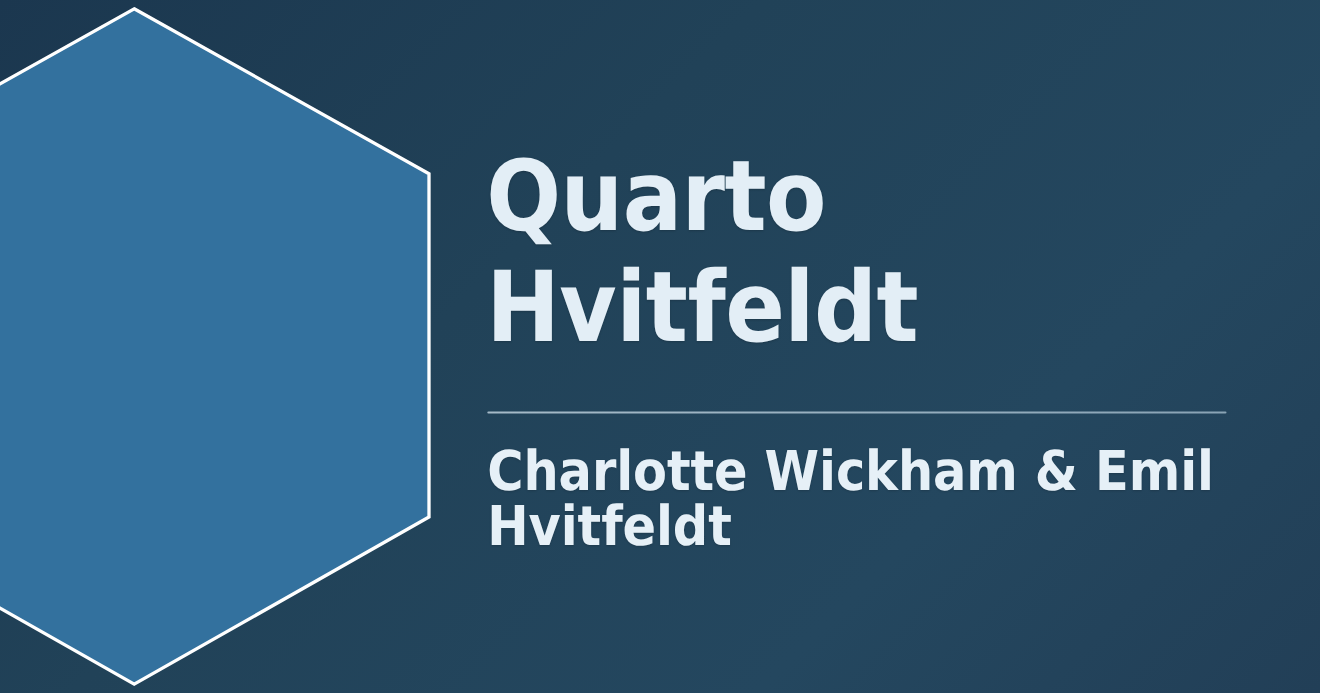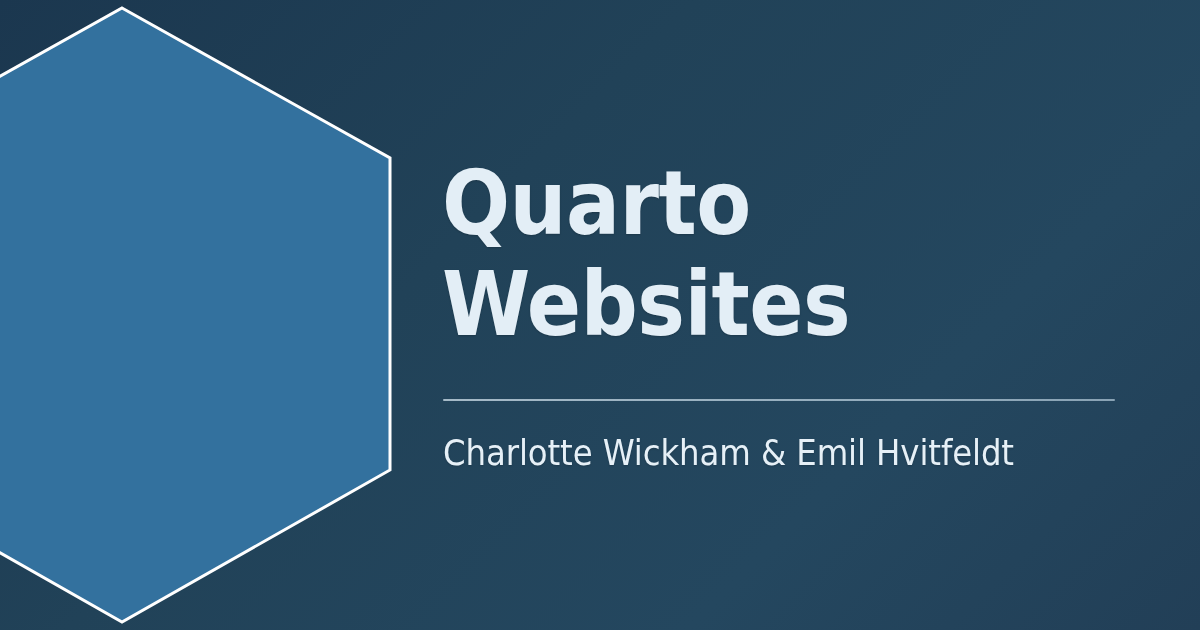--- a/index.html
+++ b/index.html
@@ -60,38 +60,38 @@
     margin: 44px 0 0 1px;
     background: linear-gradient(to right, rgba(216,232,242,0.72), rgba(200,221,235,0.62));
     border-radius: 1px;
   }
 
   #subtitle {
     margin: 27px 0 0 1px;
     padding: 0;
     color: #e6f0f7;
     font-family: "DejaVu Sans Condensed", "Liberation Sans Narrow", "Liberation Sans", sans-serif;
-    font-size: 36px;
+    font-size: 50px;
     line-height: 50px;
-    font-weight: 400;
+    font-weight: 700;
     letter-spacing: -0.1px;
     text-shadow: 0 1px 2px rgba(0,0,0,0.16);
   }
 </style>
 </head>
 <body>
 
 <div id="slide">
 
   <svg id="hex-layer" viewBox="0 0 1200 630" width="1200" height="630" xmlns="http://www.w3.org/2000/svg">
     <polygon fill="#33719e" stroke="#ffffff" stroke-width="3" stroke-linejoin="miter" points="122,8 390,158 390,470 122,622 -146,470 -146,158"></polygon>
   </svg>
 
   <div id="content">
 
-    <h1 id="title"><span>Quarto Websites</span><br></h1>
+    <h1 id="title"><span>Quarto Hvitfeldt</span><br></h1>
 
     <div id="divider"></div>
 
     <p id="subtitle">Charlotte Wickham &amp; Emil Hvitfeldt</p>
 
   </div>
 </div>
 
 </body></html>

